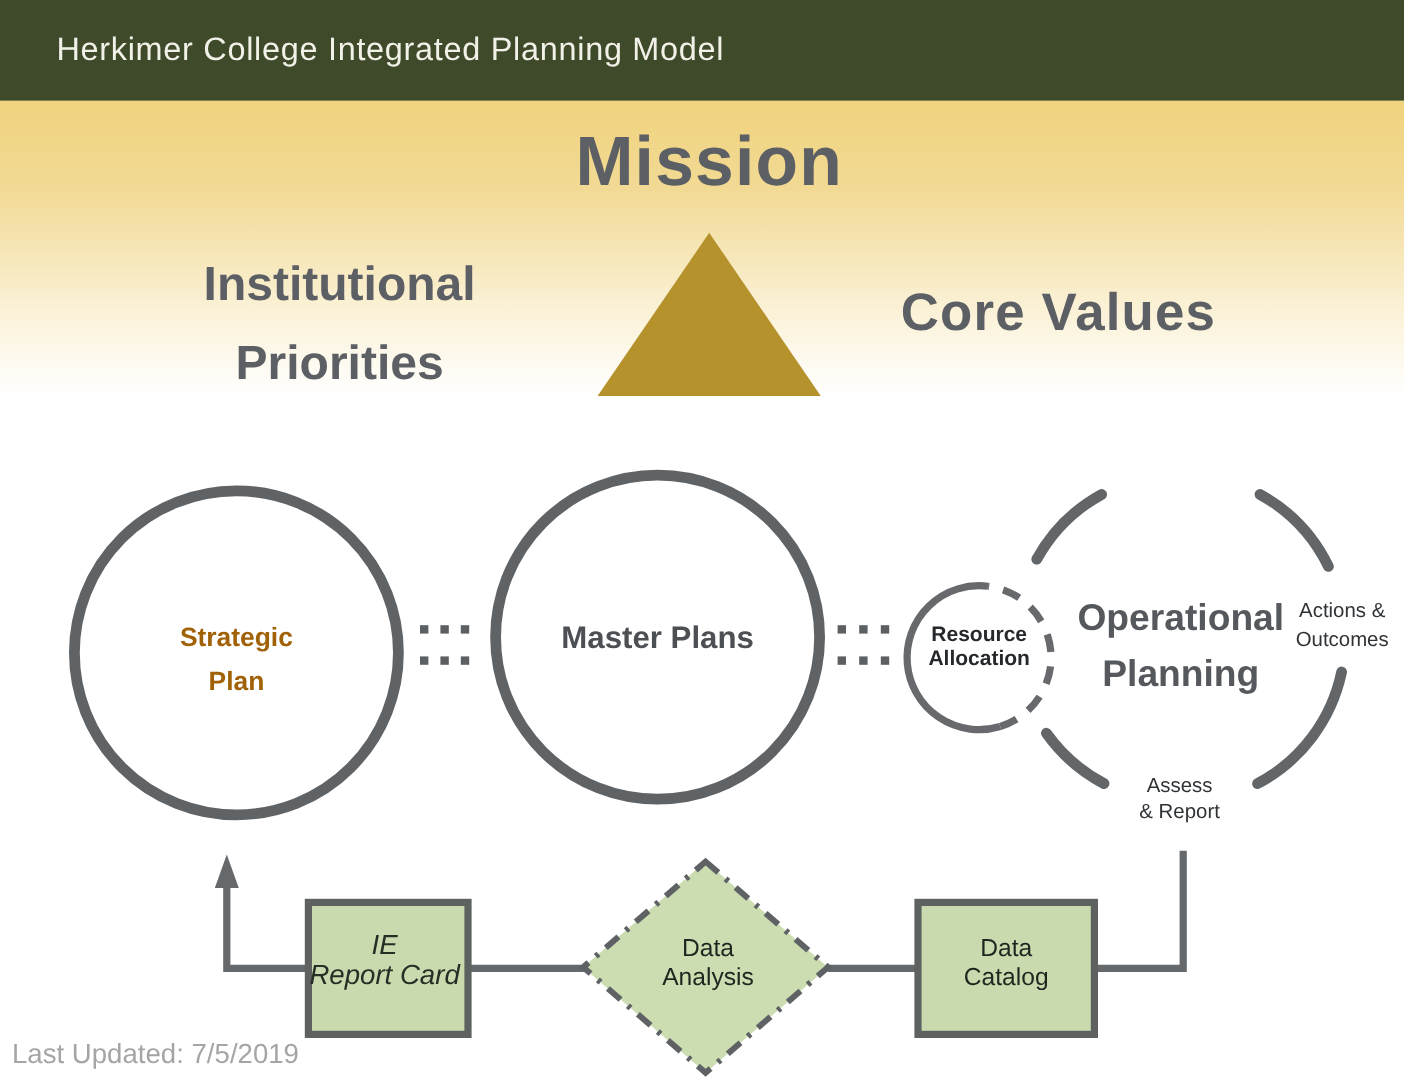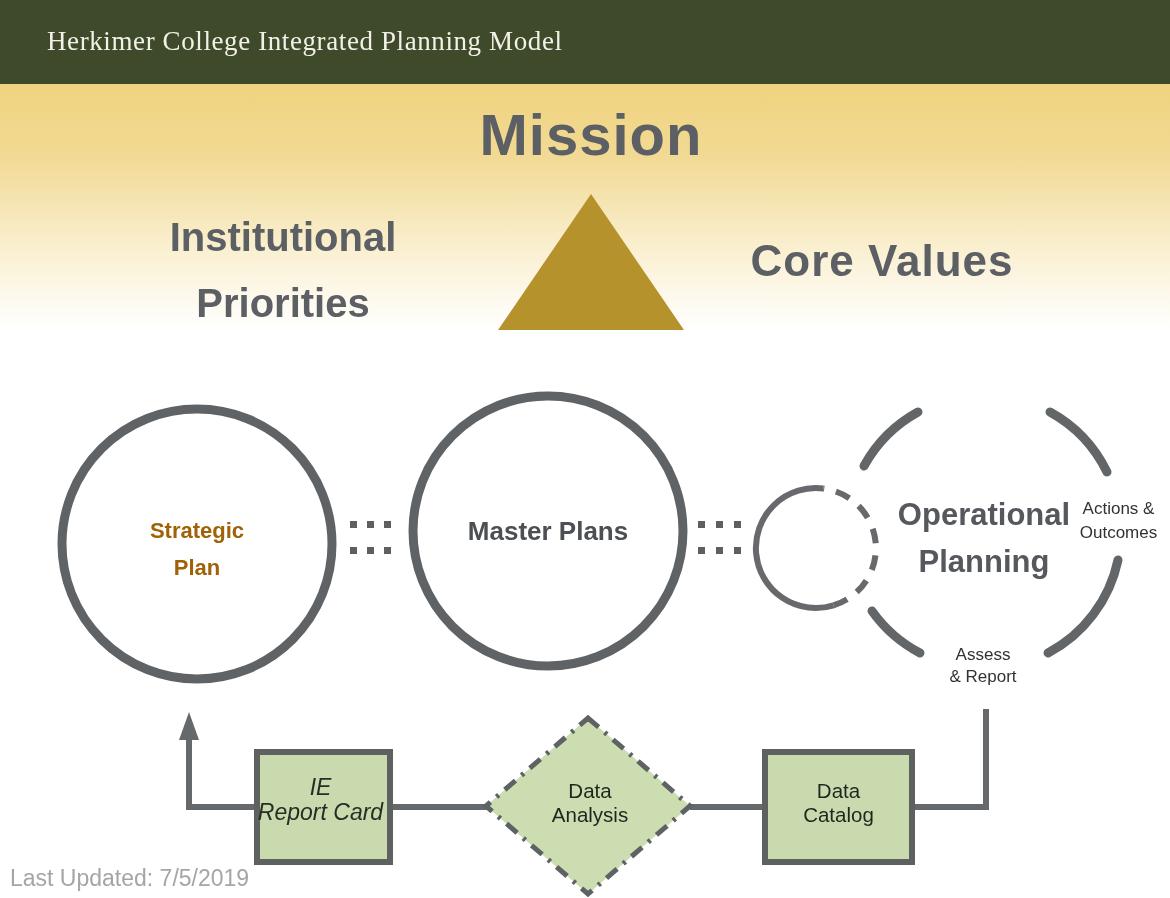--- a/index.html
+++ b/index.html
@@ -1,21 +1,21 @@
 <!DOCTYPE html>
 <html><head>
 <meta charset="utf-8">
 <style>
   html,body{margin:0;padding:0;background:#ffffff;}
   #page{
     position:relative;width:1170px;height:898px;overflow:hidden;background:#ffffff;
     font-family:"Liberation Sans", sans-serif;
   }
   
-  .header-bar{position:absolute;left:0;top:0;width:1170px;height:84px;background:#3E4A29;font-family:Liberation Serif, serif;}
+  .header-bar{position:absolute;left:0;top:0;width:1170px;height:84px;background:#3E4A29;}
   .header-title{
     position:absolute;left:47px;top:26px;font-size:27px;letter-spacing:.6px;
     color:#F2F1E8;font-weight:400;white-space:nowrap;
   }
   
   .gradient-band{
     position:absolute;left:0;top:84px;width:1170px;height:246px;
     background:linear-gradient(180deg,#F0D37E 0%,#F2DA95 30%,#FAF0D2 68%,#FFFFFF 100%);
   }
   .lbl{position:absolute;text-align:center;white-space:pre-line;}
@@ -99,20 +99,22 @@
   </svg>
 
   <div class="lbl mission-title">Mission</div>
   <div class="lbl mission-left">Institutional
 Priorities</div>
   <div class="lbl mission-right">Core Values</div>
 
   <div class="lbl strategic-label">Strategic
 Plan</div>
   <div class="lbl master-label">Master Plans</div>
+  <div class="lbl resource-label">Resource
+Allocation</div>
   <div class="lbl operational-label">Operational
 Planning</div>
   <div class="lbl actions-label">Actions &amp;
 Outcomes</div>
   <div class="lbl assess-label">Assess
 &amp; Report</div>
 
   <div class="lbl ie-label">IE
 Report Card</div>
   <div class="lbl analysis-label">Data

